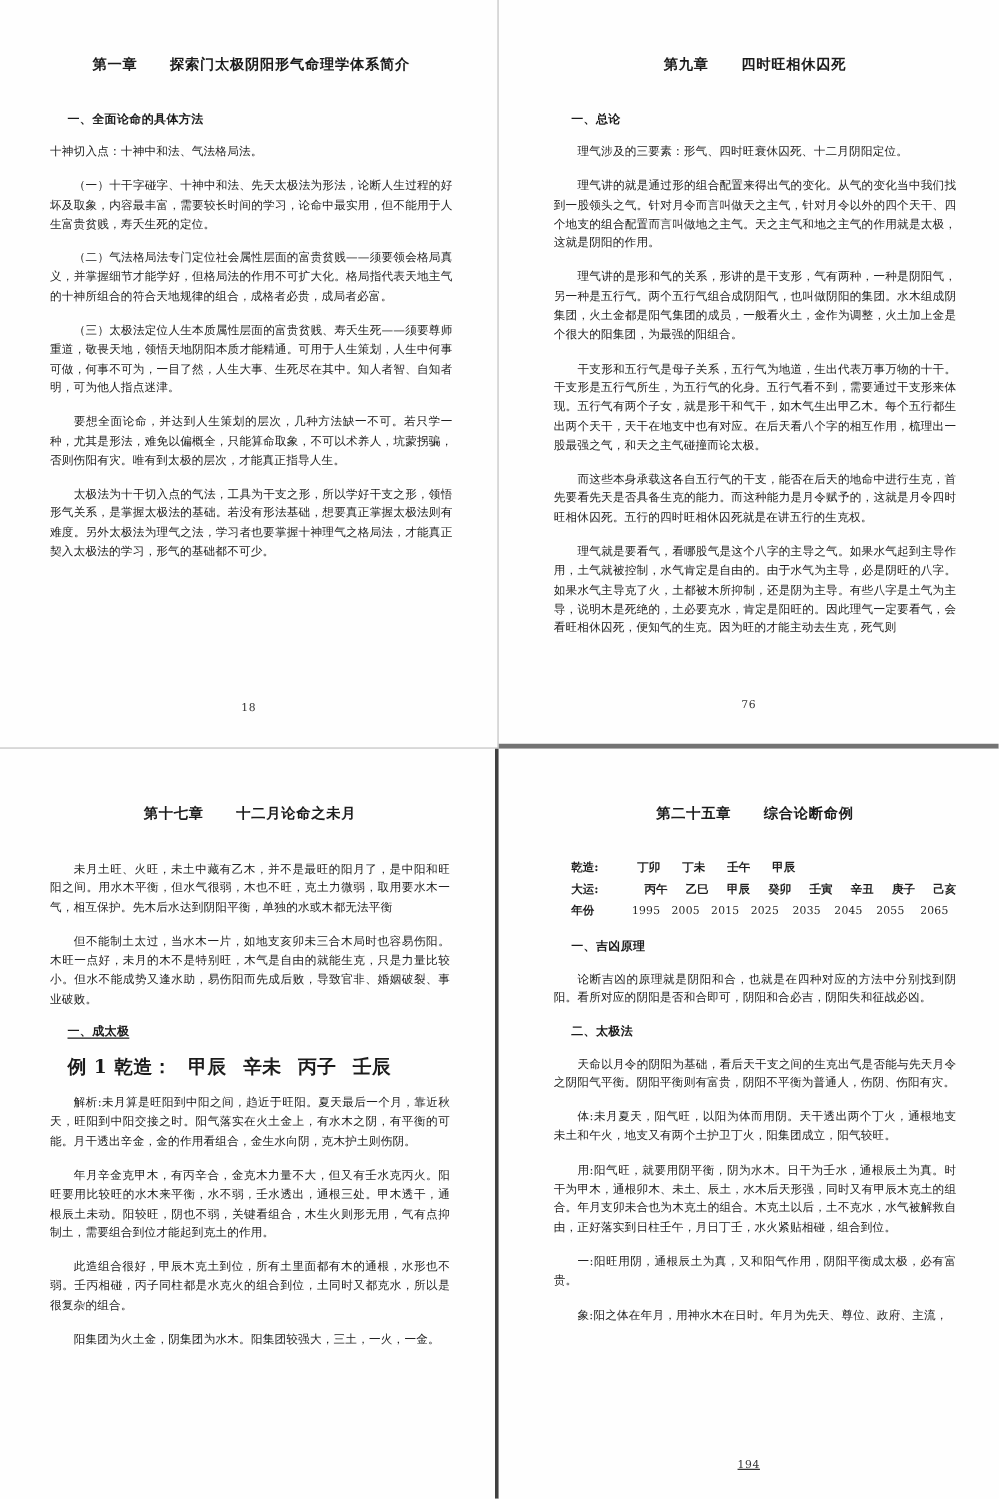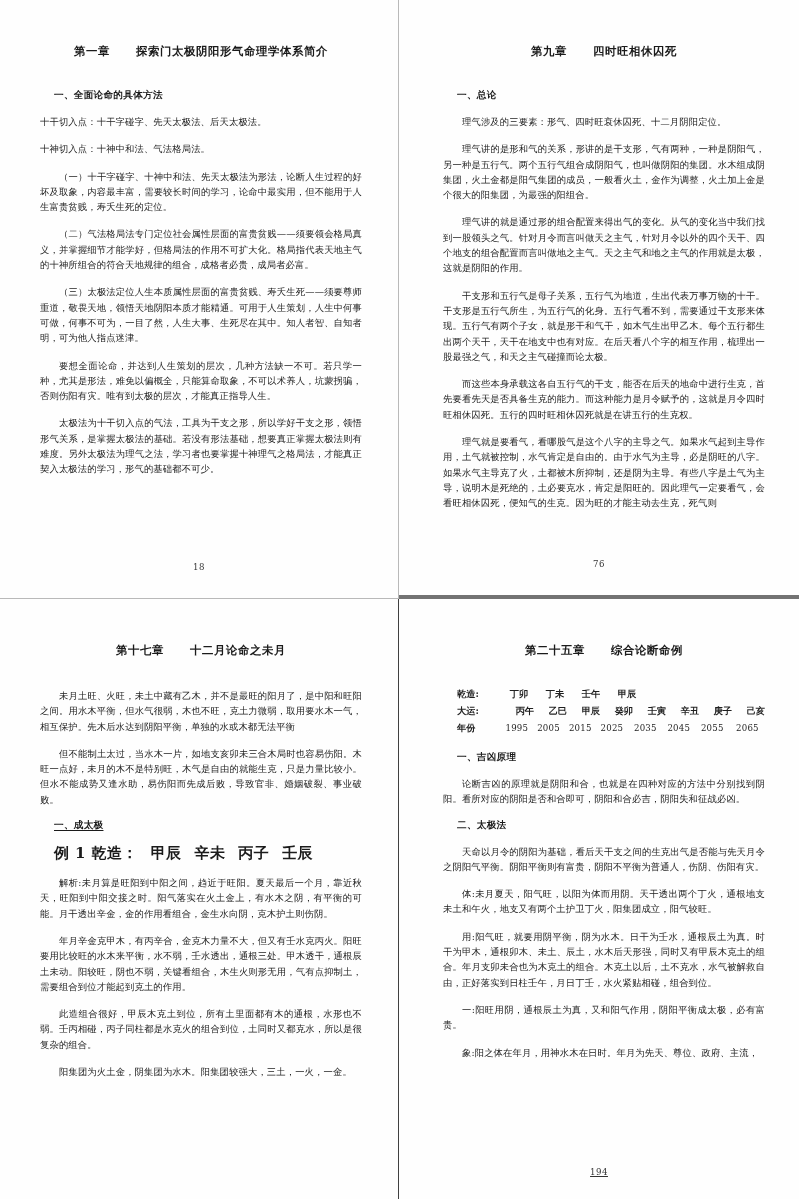--- a/index.html
+++ b/index.html
@@ -18,21 +18,21 @@
   }
   .page{
     position:relative;
     background:#fefefe;
     box-sizing:border-box;
     overflow:hidden;
   }
   
   .page.tl{border-right:1px solid #b9b9b9;border-bottom:1px solid #b9b9b9;}
   .page.tr{border-bottom:4px solid #737373;}
-  .page.bl{border-right:1px solid #404040;}
+  .page.bl{border-right:3px solid #404040;}
   .page.br{}
 
   .page-inner{
     position:absolute;
     left:0;right:0;top:0;bottom:0;
     padding:44px 36px 20px 40px;
     box-sizing:border-box;
   }
   .page.tr .page-inner, .page.br .page-inner{padding-left:44px;padding-right:34px;}
 
@@ -115,40 +115,39 @@
 <body>
 
 <div id="sheet">
 
   <div class="page tl">
     <div class="page-inner">
       <div class="chap-title">
         <span class="num">第一章</span><span>探索门太极阴阳形气命理学体系简介</span>
       </div>
       <div class="sec-head">一、全面论命的具体方法</div>
-      <p class="body nogap">十干切入点：十干字碰字、先天太极法、后天太极法。</p>
       <p class="body">十神切入点：十神中和法、气法格局法。</p>
       <p class="body indent">（一）十干字碰字、十神中和法、先天太极法为形法，论断人生过程的好坏及取象，内容最丰富，需要较长时间的学习，论命中最实用，但不能用于人生富贵贫贱，寿夭生死的定位。</p>
       <p class="body indent">（二）气法格局法专门定位社会属性层面的富贵贫贱——须要领会格局真义，并掌握细节才能学好，但格局法的作用不可扩大化。格局指代表天地主气的十神所组合的符合天地规律的组合，成格者必贵，成局者必富。</p>
       <p class="body indent">（三）太极法定位人生本质属性层面的富贵贫贱、寿夭生死——须要尊师重道，敬畏天地，领悟天地阴阳本质才能精通。可用于人生策划，人生中何事可做，何事不可为，一目了然，人生大事、生死尽在其中。知人者智、自知者明，可为他人指点迷津。</p>
       <p class="body indent">要想全面论命，并达到人生策划的层次，几种方法缺一不可。若只学一种，尤其是形法，难免以偏概全，只能算命取象，不可以术养人，坑蒙拐骗，否则伤阳有灾。唯有到太极的层次，才能真正指导人生。</p>
       <p class="body indent">太极法为十干切入点的气法，工具为干支之形，所以学好干支之形，领悟形气关系，是掌握太极法的基础。若没有形法基础，想要真正掌握太极法则有难度。另外太极法为理气之法，学习者也要掌握十神理气之格局法，才能真正契入太极法的学习，形气的基础都不可少。</p>
     </div>
     <div class="folio">18</div>
   </div>
 
   <div class="page tr">
     <div class="page-inner">
       <div class="chap-title">
         <span class="num">第九章</span><span>四时旺相休囚死</span>
       </div>
       <div class="sec-head">一、总论</div>
       <p class="body indent nogap">理气涉及的三要素：形气、四时旺衰休囚死、十二月阴阳定位。</p>
+      <p class="body indent">理气讲的就是通过形的组合配置来得出气的变化。从气的变化当中我们找到一股领头之气。针对月令而言叫做天之主气，针对月令以外的四个天干、四个地支的组合配置而言叫做地之主气。天之主气和地之主气的作用就是太极，这就是阴阳的作用。</p>
       <p class="body indent">理气讲的是形和气的关系，形讲的是干支形，气有两种，一种是阴阳气，另一种是五行气。两个五行气组合成阴阳气，也叫做阴阳的集团。水木组成阴集团，火土金都是阳气集团的成员，一般看火土，金作为调整，火土加上金是个很大的阳集团，为最强的阳组合。</p>
-      <p class="body indent">理气讲的就是通过形的组合配置来得出气的变化。从气的变化当中我们找到一股领头之气。针对月令而言叫做天之主气，针对月令以外的四个天干、四个地支的组合配置而言叫做地之主气。天之主气和地之主气的作用就是太极，这就是阴阳的作用。</p>
       <p class="body indent">干支形和五行气是母子关系，五行气为地道，生出代表万事万物的十干。干支形是五行气所生，为五行气的化身。五行气看不到，需要通过干支形来体现。五行气有两个子女，就是形干和气干，如木气生出甲乙木。每个五行都生出两个天干，天干在地支中也有对应。在后天看八个字的相互作用，梳理出一股最强之气，和天之主气碰撞而论太极。</p>
       <p class="body indent">而这些本身承载这各自五行气的干支，能否在后天的地命中进行生克，首先要看先天是否具备生克的能力。而这种能力是月令赋予的，这就是月令四时旺相休囚死。五行的四时旺相休囚死就是在讲五行的生克权。</p>
       <p class="body indent">理气就是要看气，看哪股气是这个八字的主导之气。如果水气起到主导作用，土气就被控制，水气肯定是自由的。由于水气为主导，必是阴旺的八字。如果水气主导克了火，土都被木所抑制，还是阴为主导。有些八字是土气为主导，说明木是死绝的，土必要克水，肯定是阳旺的。因此理气一定要看气，会看旺相休囚死，便知气的生克。因为旺的才能主动去生克，死气则</p>
     </div>
     <div class="folio">76</div>
   </div>
 
   <div class="page bl">
     <div class="page-inner">
       <div class="chap-title">

